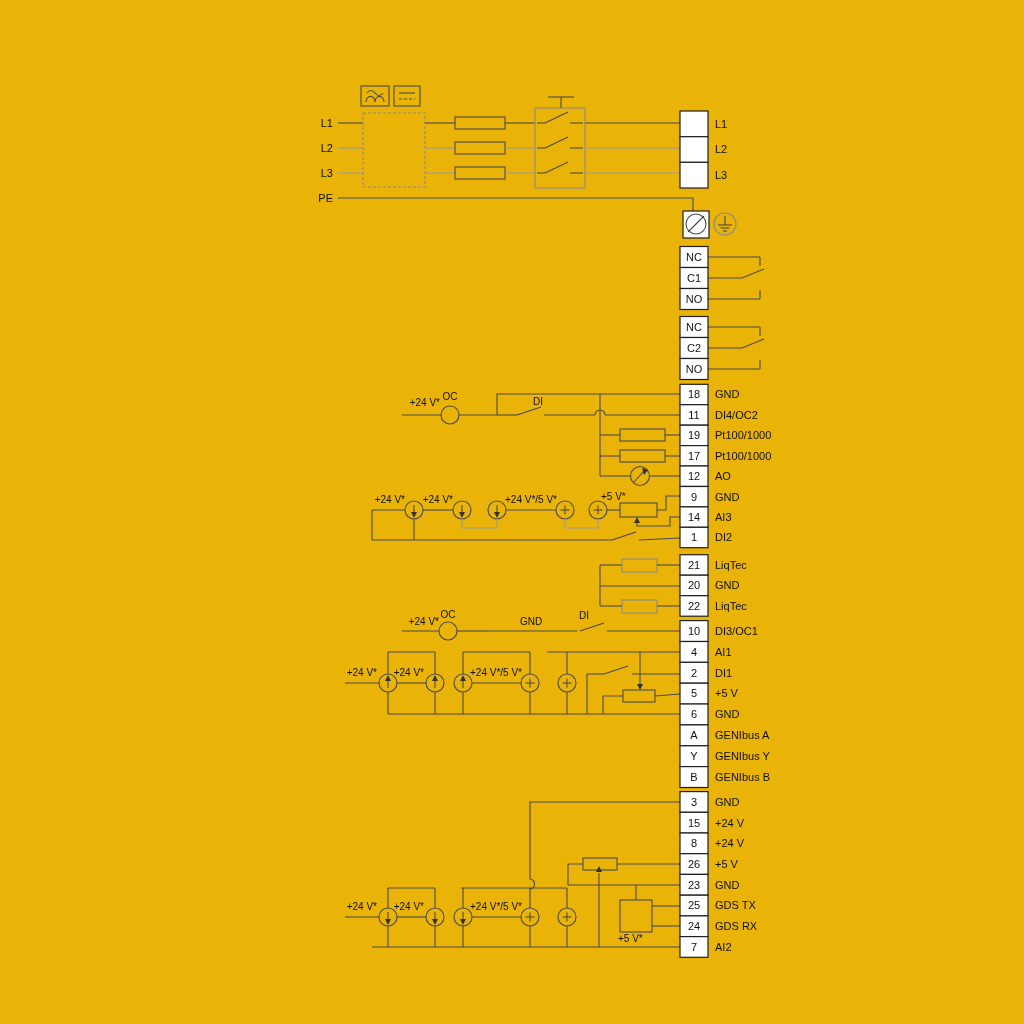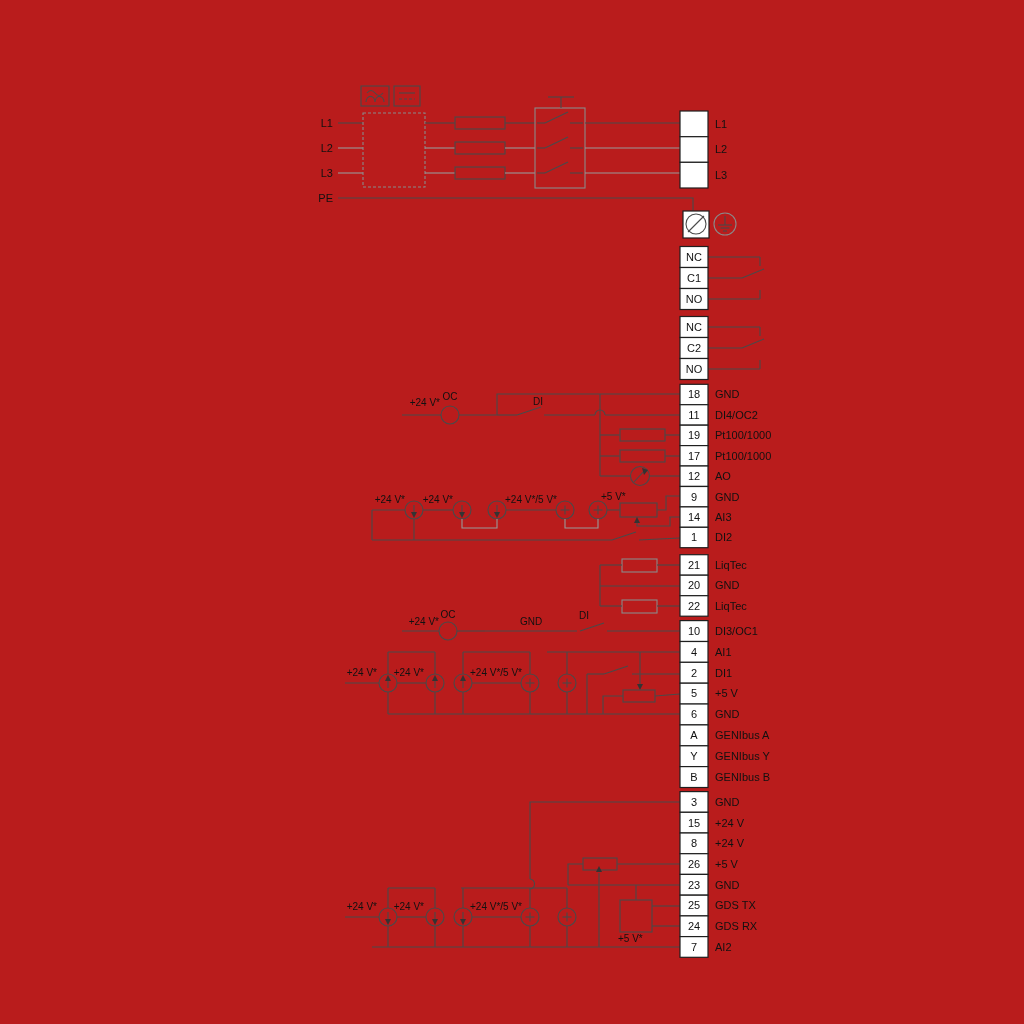--- a/index.html
+++ b/index.html
@@ -1,16 +1,16 @@
 <!DOCTYPE html>
 <html><head>
 <meta charset="utf-8">
 <style>
   html,body{margin:0;padding:0;background:#fff;}
-  #stage{position:relative;width:1024px;height:1024px;background:#b91c1c;overflow:hidden;}
+  #stage{position:relative;width:1024px;height:1024px;background:#eab308;overflow:hidden;}
   svg{position:absolute;left:0;top:0;}
   .wire{stroke:#4a4a4a;stroke-width:1.1;fill:none;}
   .gwire{stroke:#9a9a9a;stroke-width:1.1;fill:none;}
   .obox{fill:none;stroke:#4a4a4a;stroke-width:1.1;}
   .gbox{fill:none;stroke:#8a8a8a;stroke-width:1.1;}
   .dashbox{fill:none;stroke:#8a8a8a;stroke-width:1.1;stroke-dasharray:3 2;}
   .tcell{fill:#fff;stroke:#1f1f1f;stroke-width:1.2;}
   .tnum{font:11px "Liberation Sans",sans-serif;fill:#111;}
   .tlabel{font:11px "Liberation Sans",sans-serif;fill:#111;}
   .lbl{font:11px "Liberation Sans",sans-serif;fill:#111;}

